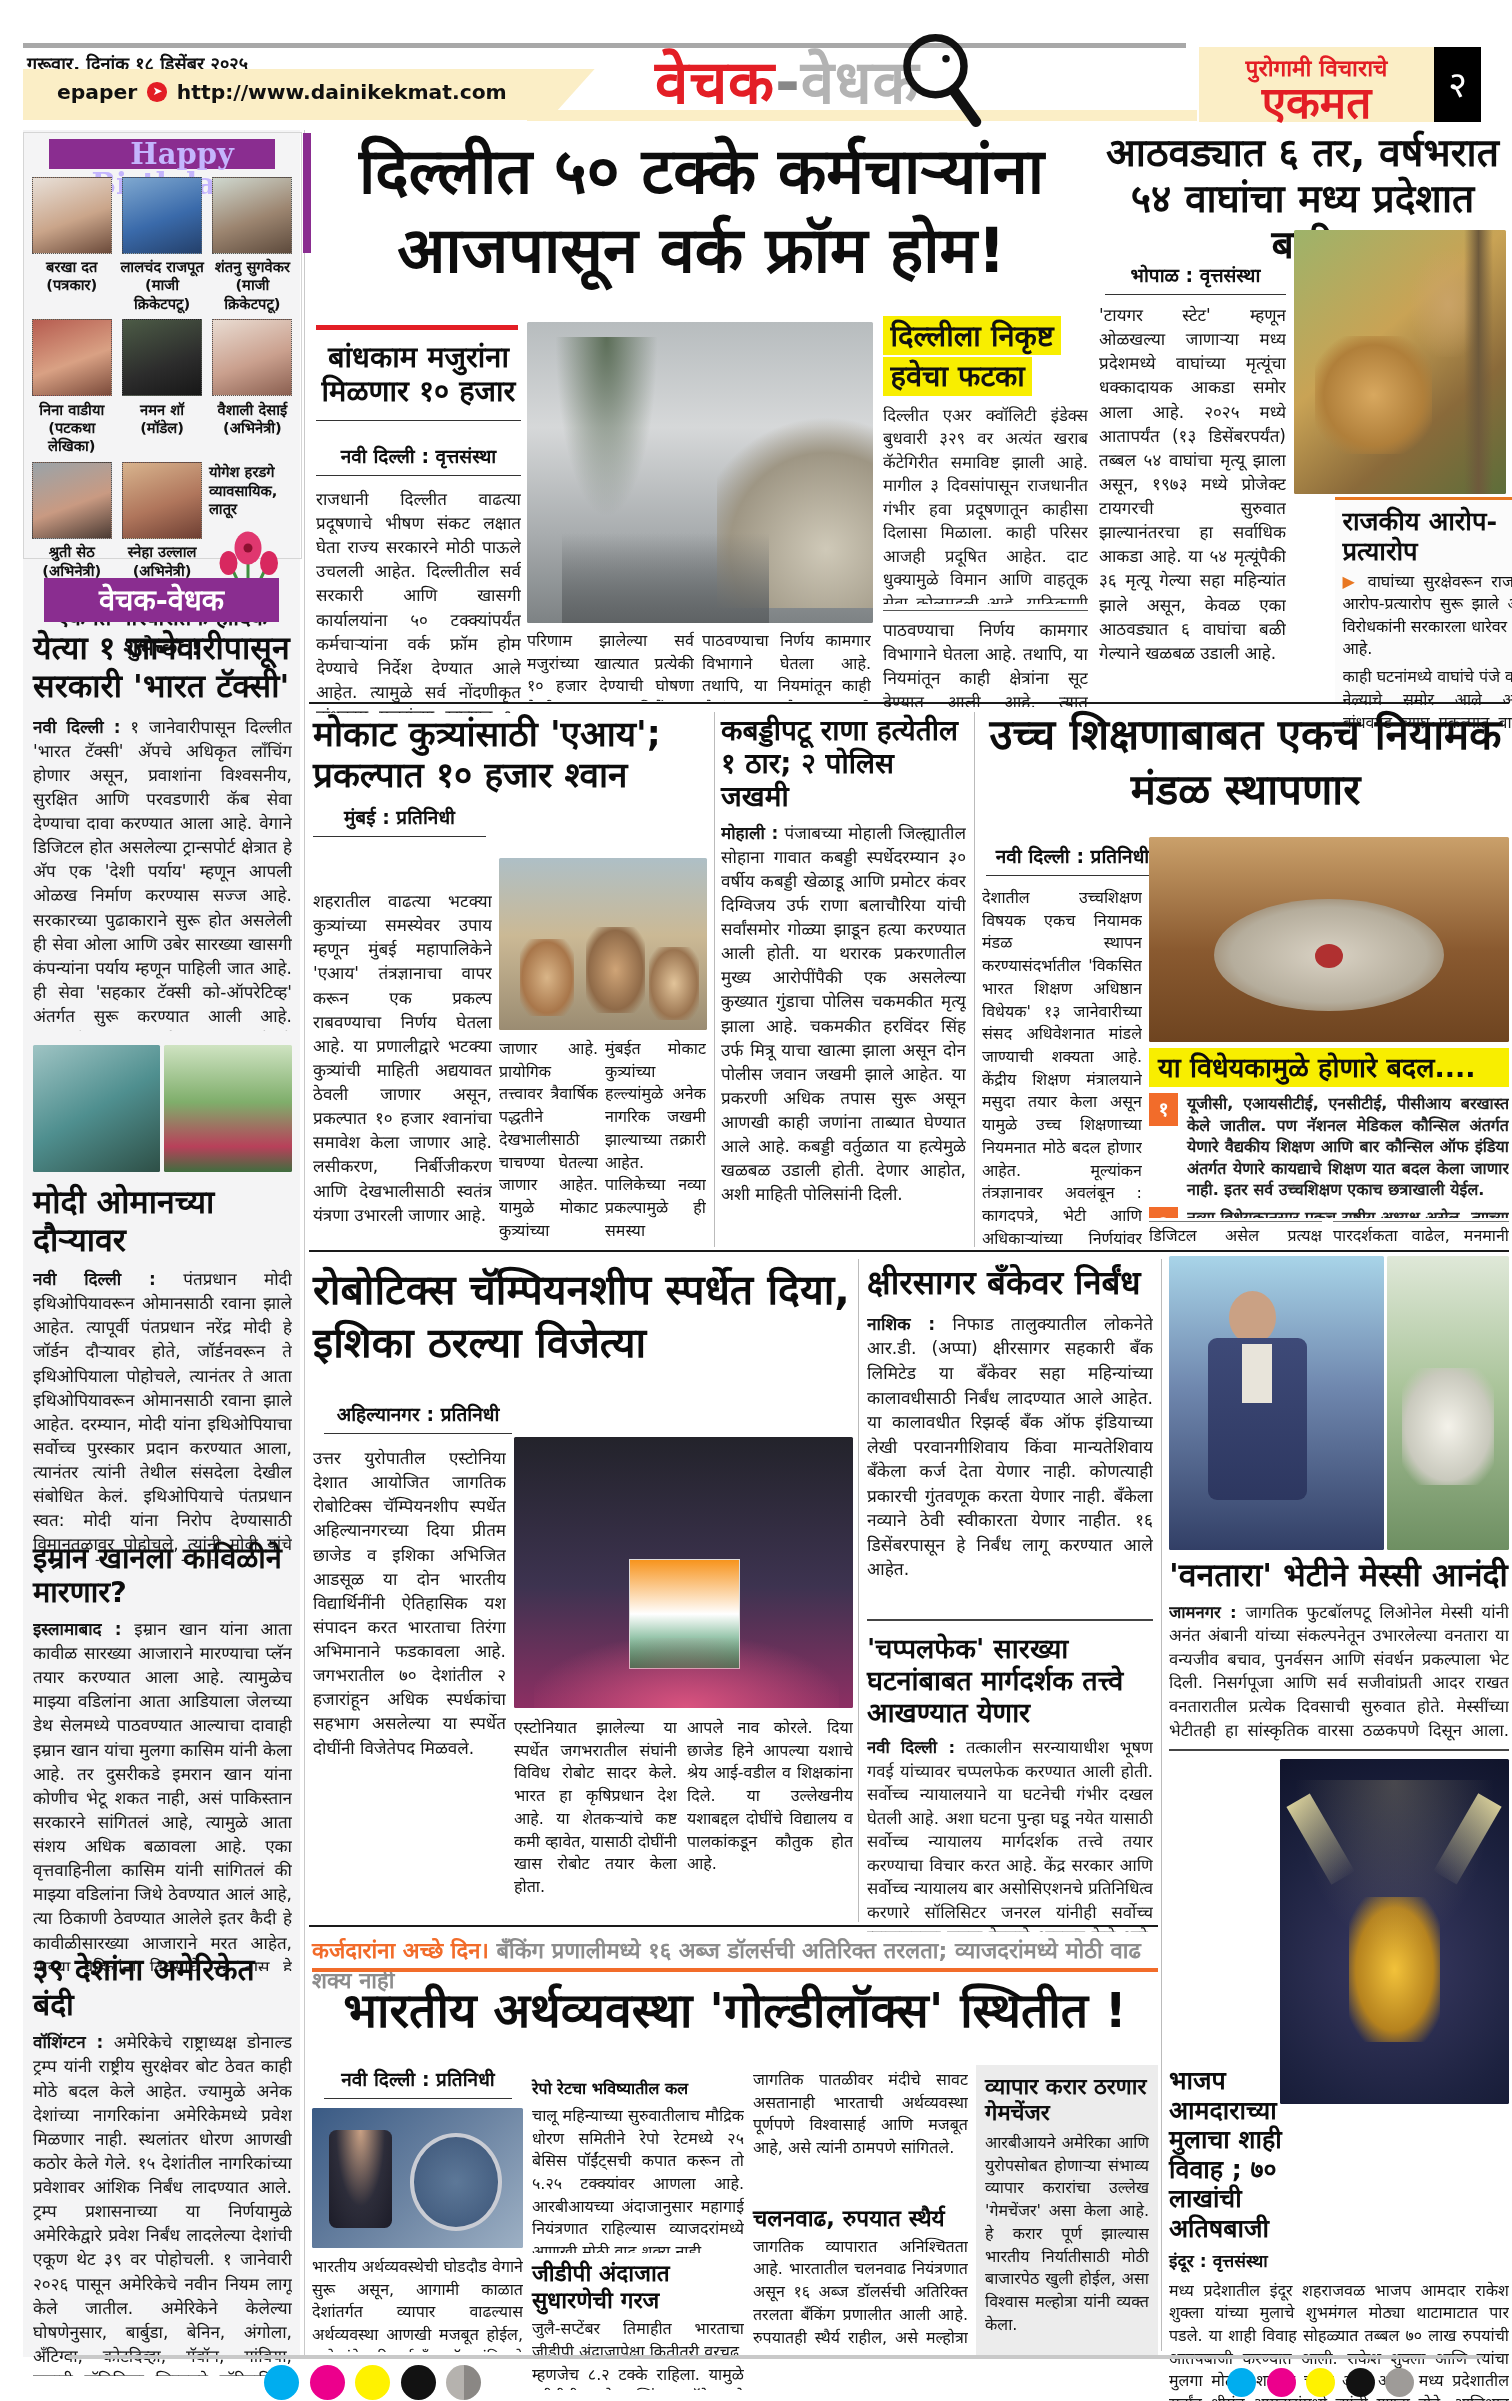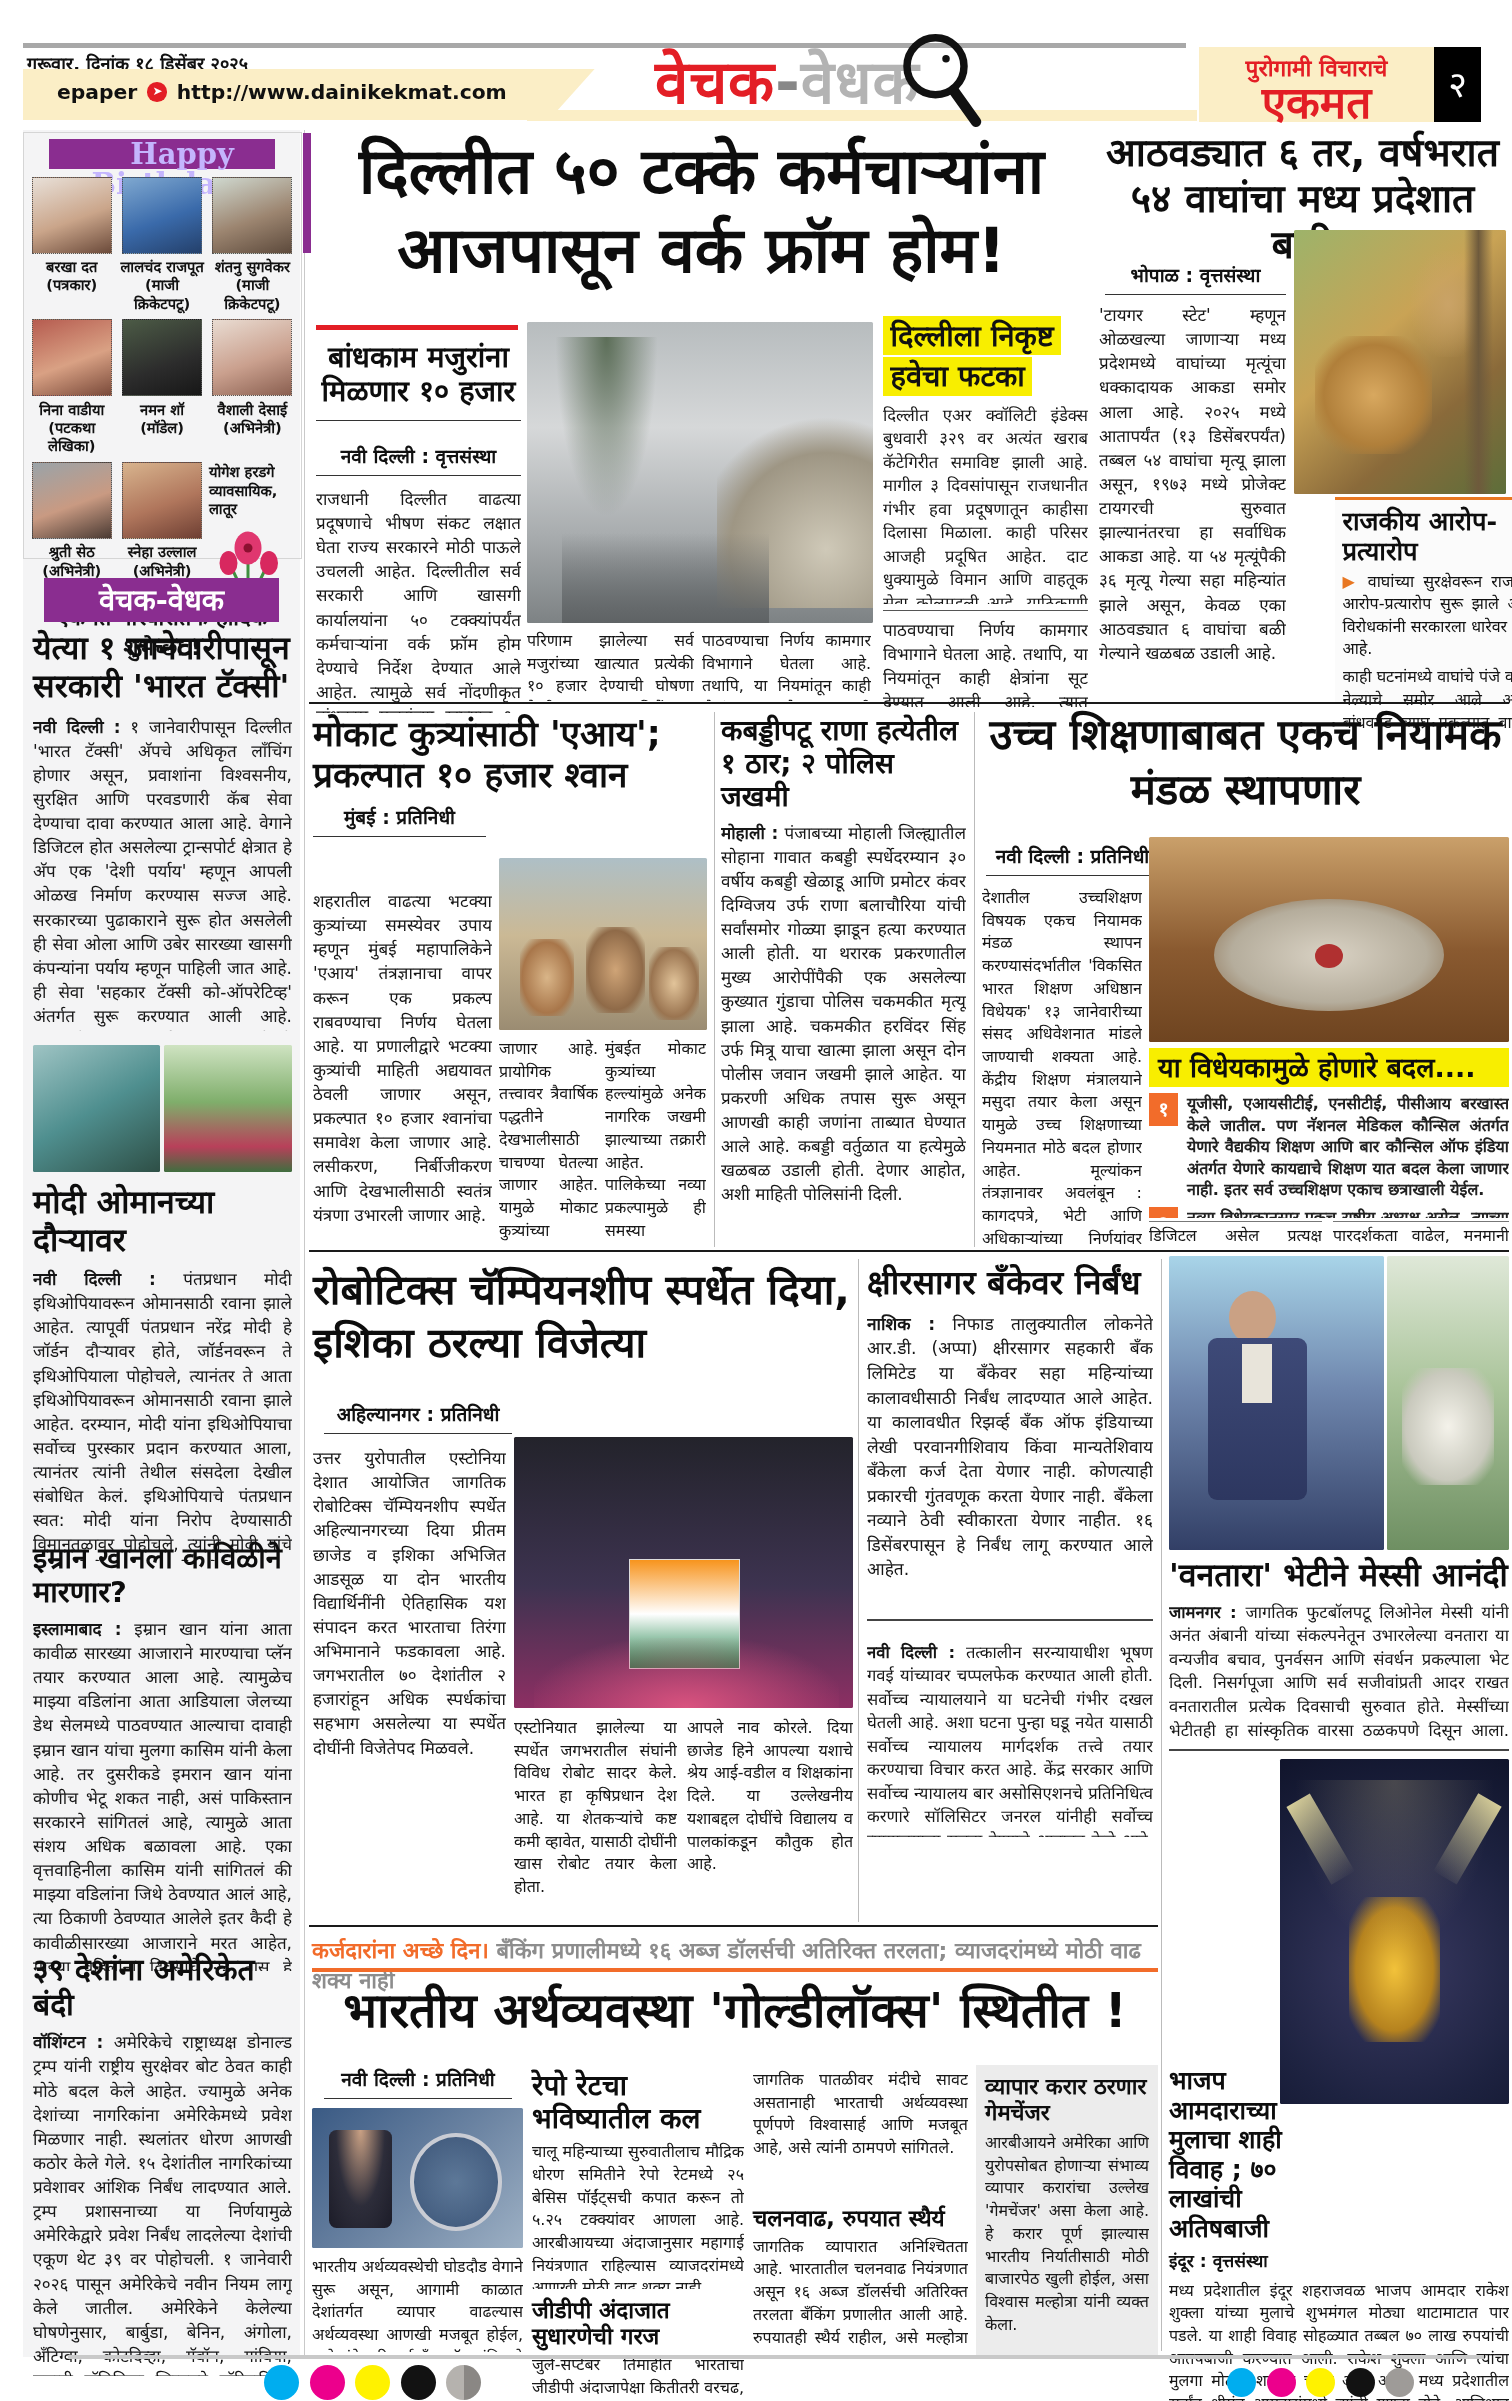--- a/index.html
+++ b/index.html
@@ -310,20 +310,21 @@
   <div class="abs" style="left:867px;top:1264px;width:286px;">
     <div class="headline" style="font-size:33px;">क्षीरसागर बँकेवर निर्बंध</div>
     <div class="body-txt" style="margin-top:9px;height:301px;font-size:17.3px;">
       <span class="lead">नाशिक :</span>
       <span>निफाड तालुक्यातील लोकनेते आर.डी. (अप्पा) क्षीरसागर सहकारी बँक लिमिटेड या बँकेवर सहा महिन्यांच्या कालावधीसाठी निर्बंध लादण्यात आले आहेत. या कालावधीत रिझर्व्ह बँक ऑफ इंडियाच्या लेखी परवानगीशिवाय किंवा मान्यतेशिवाय बँकेला कर्ज देता येणार नाही. कोणत्याही प्रकारची गुंतवणूक करता येणार नाही. बँकेला नव्याने ठेवी स्वीकारता येणार नाहीत. १६ डिसेंबरपासून हे निर्बंध लागू करण्यात आले आहेत.</span>
     </div>
   </div>
 
   <div class="hline" style="left:867px;top:1619px;width:286px;background:#444;"></div>
   <div class="abs" style="left:867px;top:1633px;width:286px;">
+    <div class="headline" style="font-size:27px;">'चप्पलफेक' सारख्या घटनांबाबत मार्गदर्शक तत्त्वे आखण्यात येणार</div>
     <div class="body-txt" style="margin-top:7.5px;height:196px;font-size:16.6px;">
       <span class="lead">नवी दिल्ली :</span>
       <span>तत्कालीन सरन्यायाधीश भूषण गवई यांच्यावर चप्पलफेक करण्यात आली होती. सर्वोच्च न्यायालयाने या घटनेची गंभीर दखल घेतली आहे. अशा घटना पुन्हा घडू नयेत यासाठी सर्वोच्च न्यायालय मार्गदर्शक तत्त्वे तयार करण्याचा विचार करत आहे. केंद्र सरकार आणि सर्वोच्च न्यायालय बार असोसिएशनचे प्रतिनिधित्व करणारे सॉलिसिटर जनरल यांनीही सर्वोच्च न्यायालयाला सूचना देण्याचे आवाहन केले आहे. बुधवारी सर्वोच्च न्यायालयाने सुप्रीम कोर्ट बार असोसिएशनचे अध्यक्ष विकास सिंह यांनी दाखल केलेल्या याचिकेवर सुनावणी केली.</span>
     </div>
   </div>
 
   <div class="ph" style="left:1169px;top:1256px;width:215px;height:294px;background:linear-gradient(180deg,#a8d4e8 0%,#6f87ae 45%,#323f66 100%);">
     <div style="position:absolute;left:28%;top:12%;width:22%;height:18%;border-radius:50%;background:#caa184;"></div>
     <div style="position:absolute;left:18%;top:28%;width:46%;height:55%;background:linear-gradient(180deg,#3e4a78 0%,#2d3760 100%);border-radius:9px;"></div>
     <div style="position:absolute;left:34%;top:30%;width:14%;height:20%;background:#e8e4da;"></div>
@@ -365,21 +366,21 @@
   <div class="abs byline byline-rule" style="left:324px;top:2066px;width:188px;">नवी दिल्ली : प्रतिनिधी</div>
   <div class="ph" style="left:312px;top:2108px;width:211px;height:140px;background:linear-gradient(135deg,#3a5a84 0%,#6e86a4 55%,#9db0c4 100%);">
     <div style="position:absolute;left:8%;top:16%;width:30%;height:70%;background:radial-gradient(ellipse at top,#caa184 0%,#2d2d3a 55%,#1c1c28 100%);border-radius:7.5px;"></div>
     <div style="position:absolute;right:10%;top:18%;width:40%;height:64%;border-radius:50%;border:4.5px solid #c9ccd4;background:radial-gradient(circle,#5d7898 0%,#3c5578 100%);"></div>
   </div>
   <div class="abs body-txt" style="left:312px;top:2256px;width:211px;height:96px;font-size:16px;">
     <span>भारतीय अर्थव्यवस्थेची घोडदौड वेगाने सुरू असून, आगामी काळात देशांतर्गत व्यापार वाढल्यास अर्थव्यवस्था आणखी मजबूत होईल, असे संकेत रिझर्व्ह बँक ऑफ इंडियाचे गव्हर्नर संजय मल्होत्रा यांनी दिले आहेत. भारतीय अर्थव्यवस्था सध्या 'गोल्डीलॉक्स' स्थितीत असल्याचे त्यांनी म्हटले आहे.</span>
   </div>
 
   <div class="abs" style="left:532px;top:2069px;width:212px;">
-    <div class="headline" style="font-size:28px;">रेपो रेटचा भविष्यातील कल</div>
+    <div class="headline" style="font-size:16px;margin-top:11px;">रेपो रेटचा भविष्यातील कल</div>
     <div class="body-txt" style="margin-top:6px;height:148px;font-size:16px;">
       <span>चालू महिन्याच्या सुरुवातीलाच मौद्रिक धोरण समितीने रेपो रेटमध्ये २५ बेसिस पॉईंट्सची कपात करून तो ५.२५ टक्क्यांवर आणला आहे. आरबीआयच्या अंदाजानुसार महागाई नियंत्रणात राहिल्यास व्याजदरांमध्ये आणखी मोठी वाढ शक्य नाही.</span>
     </div>
     <div class="headline" style="font-size:22.6px;margin-top:7.5px;">जीडीपी अंदाजात सुधारणेची गरज</div>
     <div class="body-txt" style="margin-top:4.5px;height:72px;font-size:16px;">
       <span>जुलै-सप्टेंबर तिमाहीत भारताचा जीडीपी अंदाजापेक्षा कितीतरी वरचढ, म्हणजेच ८.२ टक्के राहिला. यामुळे 'जीडीपी फोरकास्टिंग' मॉडेलमध्ये सुधारणा करावी लागणार असल्याचे मल्होत्रा यांनी कबूल केले.</span>
     </div>
   </div>
 
   <div class="abs" style="left:753px;top:2069px;width:215px;">

